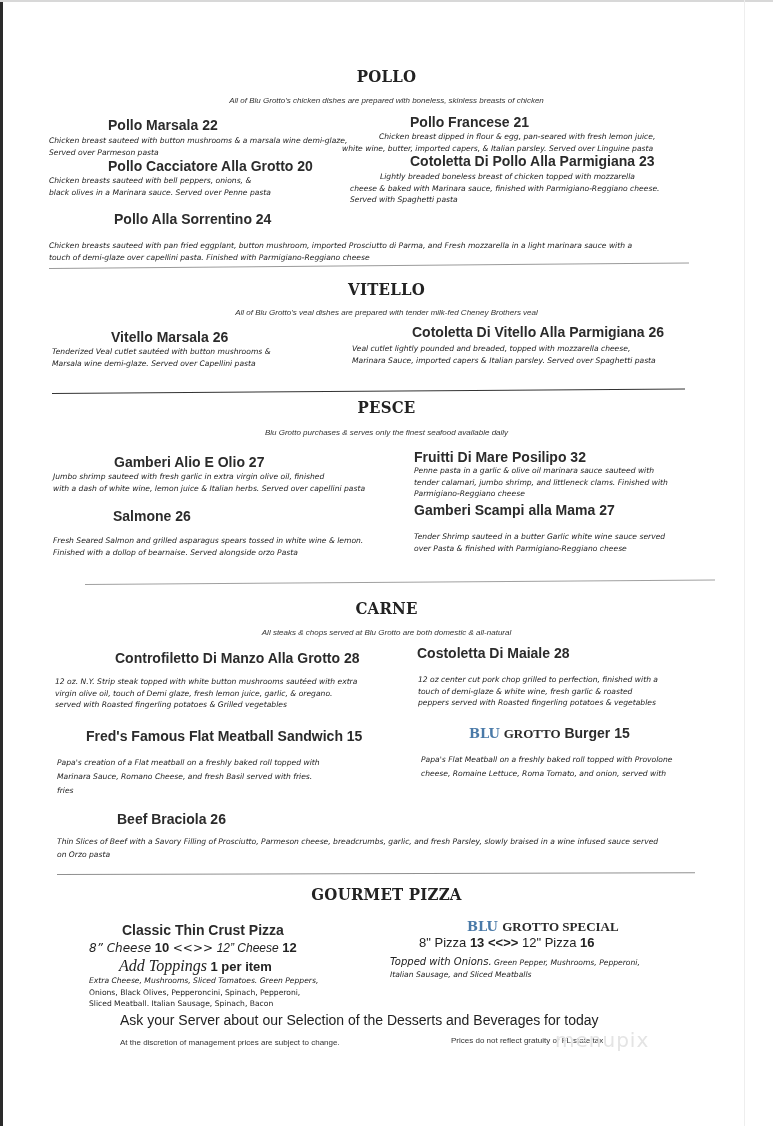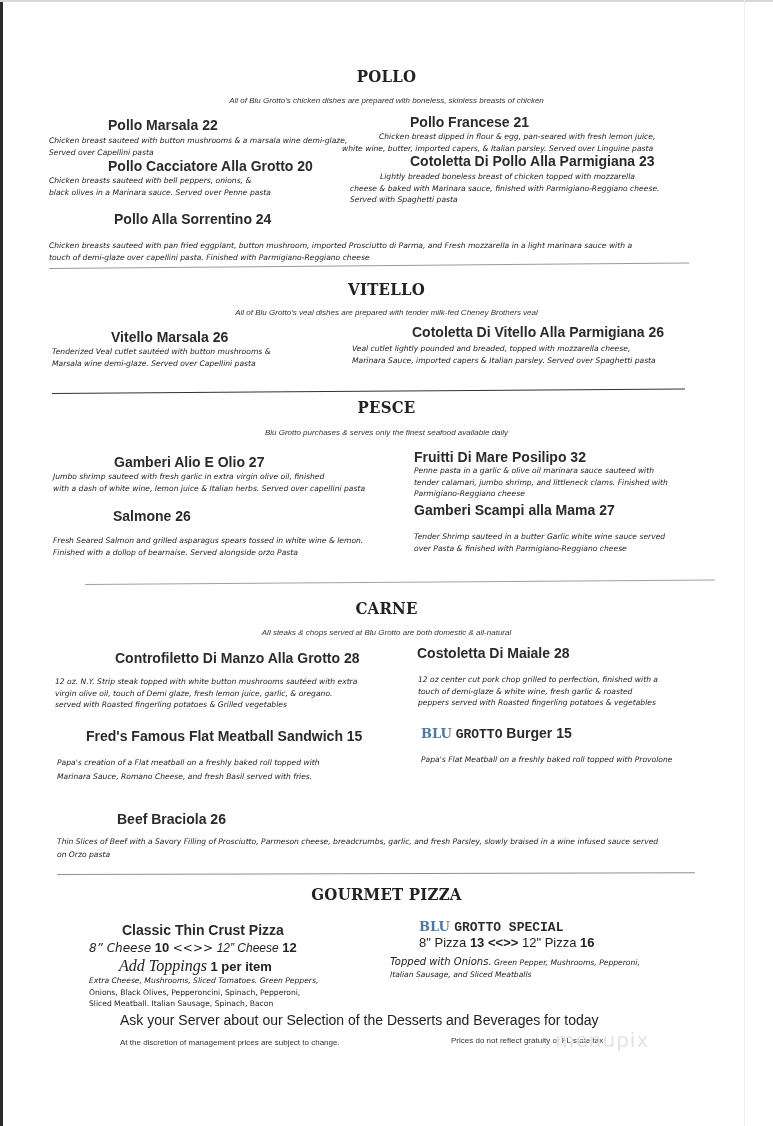--- a/index.html
+++ b/index.html
@@ -21,42 +21,42 @@
   }
   .item-title {
     position:absolute; font-family:"Liberation Sans", sans-serif; font-weight:bold;
     font-size:14px; color:#2b2b2b; white-space:nowrap;
   }
   .desc {
     position:absolute; font-family:"DejaVu Sans", sans-serif; font-style:italic;
     font-size:7.6px; line-height:11.5px; color:#222; white-space:nowrap;
   }
   .hr { position:absolute; height:1px; background:#6a6a6a; transform-origin:left center; }
-  .blu { font-family:"DejaVu Serif", serif; font-weight:bold; color:#4a7aa8; font-size:13px; }
-  .grotto { font-family:Liberation Mono, monospace; font-weight:bold; color:#2b2b2b; font-size:13px; }
+  .blu { font-family:"DejaVu Serif", serif; font-weight:bold; color:#4a7aa8; font-size:13px;margin-left:48px; }
+  .grotto { font-family:Liberation Serif, serif; font-weight:bold; color:#2b2b2b; font-size:13px; }
   .pz-line { position:absolute; white-space:nowrap; color:#222; }
   .footer-main { position:absolute; font-family:"Liberation Sans", sans-serif; font-size:14px; color:#222; white-space:nowrap; }
   .footer-note { position:absolute; font-family:"Liberation Sans", sans-serif; font-size:8px; color:#333; white-space:nowrap; }
   .watermark { position:absolute; font-family:"DejaVu Sans", sans-serif; font-size:20px; color:#e4e4e4; letter-spacing:1px; }
 </style>
 </head>
 <body>
 
 <div class="leftedge"></div>
 <div class="topedge"></div>
 <div class="rightedge"></div>
 
 <div>
   <div class="sec-title" style="top:68px">POLLO</div>
   <div class="sec-sub" style="top:96px">All of Blu Grotto's chicken dishes are prepared with boneless, skinless breasts of chicken</div>
 
   <div class="item-title" style="left:108px;top:117px">Pollo Marsala 22</div>
   <div class="desc" style="left:49px;top:135px">
     <div>Chicken breast sauteed with button mushrooms &amp; a marsala wine demi-glaze,</div>
-      <div>Served over Capellini pasta</div>
+      <div>Served over Parmeson pasta</div>
   </div>
 
   <div class="item-title" style="left:410px;top:114px">Pollo Francese 21</div>
   <div class="desc" style="left:342px;top:131px">
     <div style="padding-left:37px">Chicken breast dipped in flour &amp; egg, pan-seared with fresh lemon juice,</div>
       <div>white wine, butter, imported capers, &amp; Italian parsley. Served over Linguine pasta</div>
   </div>
 
   <div class="item-title" style="left:108px;top:158px">Pollo Cacciatore Alla Grotto 20</div>
   <div class="desc" style="left:49px;top:175px">
@@ -146,29 +146,31 @@
   <div class="desc" style="left:418px;top:674px">
     <div>12 oz center cut pork chop grilled to perfection, finished with a</div>
       <div>touch of demi-glaze &amp; white wine, fresh garlic &amp; roasted</div>
       <div>peppers served with Roasted fingerling potatoes &amp; vegetables</div>
   </div>
 
   <div class="item-title" style="left:86px;top:728px">Fred's Famous Flat Meatball Sandwich 15</div>
   <div class="desc" style="left:57px;top:756px;line-height:14px">
     <div>Papa's creation of a Flat meatball on a freshly baked roll topped with</div>
       <div>Marinara Sauce, Romano Cheese, and fresh Basil served with fries.</div>
+      <div>fries</div>
   </div>
 
   <div class="item-title" style="left:421px;top:725px">
     <span class="blu">BLU</span>
     <span class="grotto">GROTTO</span>
     <span>Burger 15</span>
   </div>
   <div class="desc" style="left:421px;top:753px;line-height:14px">
     <div>Papa's Flat Meatball on a freshly baked roll topped with Provolone</div>
+      <div>cheese, Romaine Lettuce, Roma Tomato, and onion, served with</div>
   </div>
 
   <div class="item-title" style="left:117px;top:811px">Beef Braciola 26</div>
   <div class="desc" style="left:57px;top:835px;line-height:13px">
     <div>Thin Slices of Beef with a Savory Filling of Prosciutto, Parmeson cheese, breadcrumbs, garlic, and fresh Parsley, slowly braised in a wine infused sauce served</div>
       <div>on Orzo pasta</div>
   </div>
 </div>
 
 <div class="hr" style="left:57px;top:874px;width:638px;transform:rotate(-0.15deg);background:#909090"></div>

